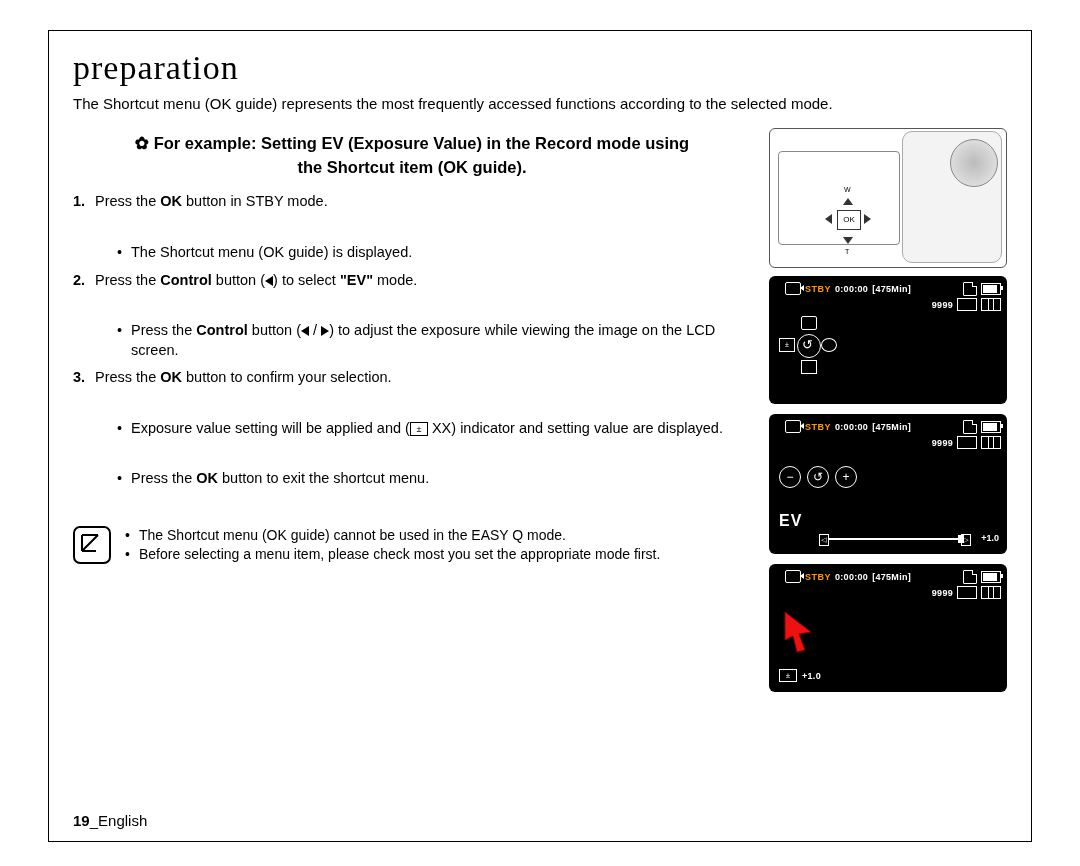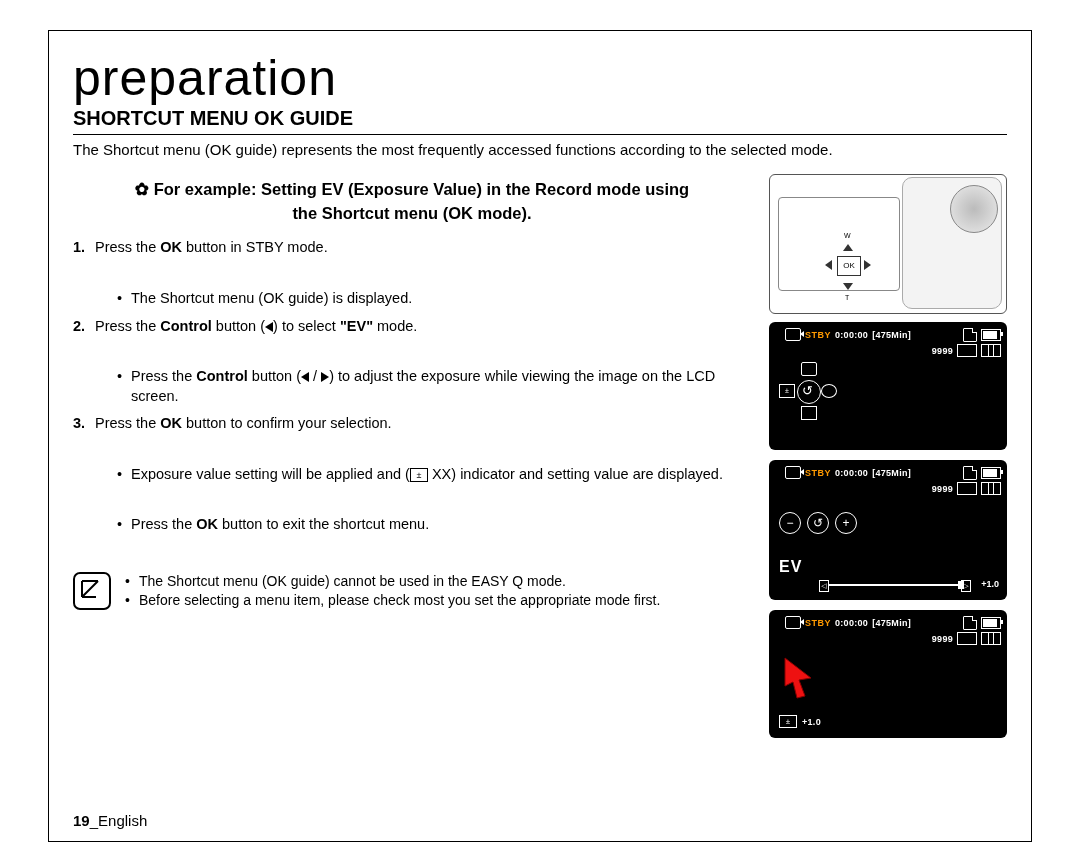--- a/index.html
+++ b/index.html
@@ -19,24 +19,25 @@
     position: absolute;
     top: 30px;
     left: 48px;
     right: 48px;
     bottom: 24px;
     border: 1px solid #000;
     box-sizing: border-box;
     padding: 18px 24px 12px 24px;
   }
   .title {
-    font-size: 50px;
+    font-size: 34px;
     font-weight: 300;
     letter-spacing: 1px;
-    font-family: Liberation Sans, sans-serif;
+    margin-bottom: 8px;
+    font-family: Liberation Serif, serif;
   }
   .subtitle {
     font-size: 20px;
     font-weight: bold;
     border-bottom: 1px solid #000;
     padding-bottom: 4px;
     margin-bottom: 6px;
   }
   .intro {
     font-size: 15px;
@@ -467,30 +468,29 @@
     line-height: 11px;
   }
 </style>
 </head>
 <body>
 
 <div class="page">
   <div class="inner">
 
     <div class="title">preparation</div>
-    <div class="subtitle">SHORTCUT MENU OK GUIDE</div>
     <div class="intro">The Shortcut menu (OK guide) represents the most frequently accessed functions according to the selected mode.</div>
 
     <div class="columns">
       <div class="left">
 
         <div class="example-heading">
           <span class="flower">✿</span>
           <span>For example: Setting EV (Exposure Value) in the Record mode using</span><br>
-          <span>the Shortcut menu (OK mode).</span>
+          <span>the Shortcut item (OK guide).</span>
         </div>
 
         <ol class="steps">
           <li>
             <span class="num">1.</span>
             <span>
               <span>Press the </span><b>OK</b><span> button in STBY mode.</span>
             </span>
             <ul class="bullets">
               <li>The Shortcut menu (OK guide) is displayed.</li>

